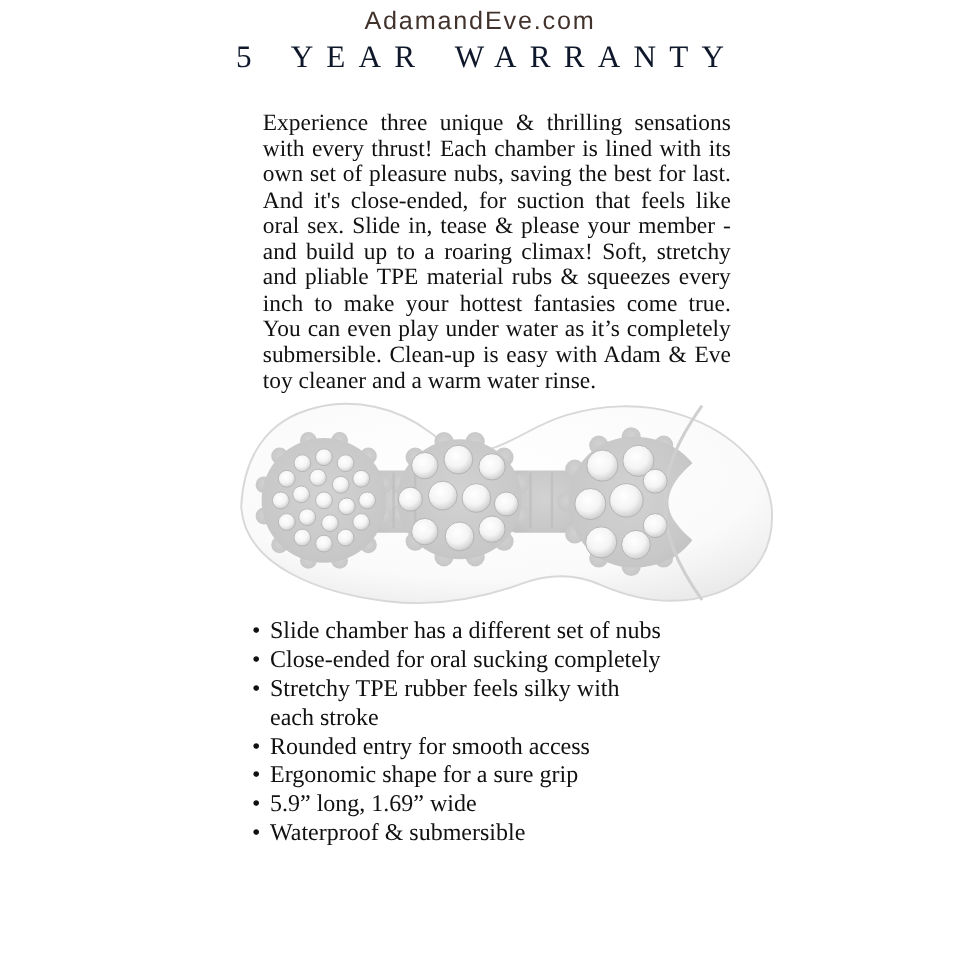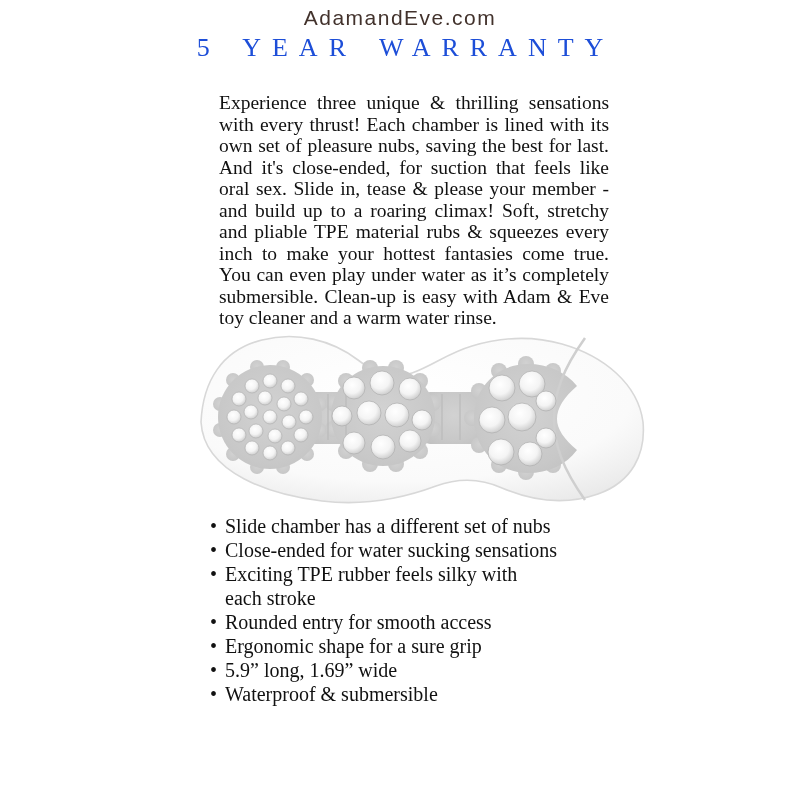--- a/index.html
+++ b/index.html
@@ -8,21 +8,21 @@
     font-family:"Liberation Serif",serif;color:#111111;
   }
   .site{
     position:absolute;top:6px;left:0;width:100%;text-align:center;
     font-family:"Liberation Sans",sans-serif;font-size:21px;letter-spacing:1.5px;
     color:#42322c;
   }
   .warranty{
     position:absolute;top:33px;left:0;width:100%;text-align:center;
     font-family:"Liberation Serif",serif;font-size:26px;letter-spacing:11px;word-spacing:5px;
-    color:#1d4ed8;padding-left:11px;box-sizing:border-box;white-space:nowrap;
+    color:#0f172a;padding-left:11px;box-sizing:border-box;white-space:nowrap;
   }
   .desc{
     position:absolute;top:80px;left:207px;width:390px;margin:12px;
     font-size:19.5px;line-height:21.5px;text-align:justify;text-justify:inter-word;
   }
   .figure{position:absolute;top:326px;left:196px;width:452px;height:192px;}
   .figure svg{display:block;width:452px;height:192px;}
   .features{
     position:absolute;top:514px;left:209px;width:404px;margin:0;padding:0;list-style:none;
     font-size:20px;line-height:24px;
@@ -171,23 +171,23 @@
       </g>
     </svg>
   </div>
 
   <ul class="features">
 
 
       <li class="feature"><span>Slide chamber has a different set of nubs</span></li>
 
 
-      <li class="feature"><span>Close-ended for water sucking sensations</span></li>
+      <li class="feature"><span>Close-ended for oral sucking completely</span></li>
 
-      <li class="feature"><span>Exciting TPE rubber feels silky with
+      <li class="feature"><span>Stretchy TPE rubber feels silky with
 each stroke</span></li>
 
       <li class="feature"><span>Rounded entry for smooth access</span></li>
 
       <li class="feature"><span>Ergonomic shape for a sure grip</span></li>
 
       <li class="feature"><span>5.9” long, 1.69” wide</span></li>
 
       <li class="feature"><span>Waterproof &amp; submersible</span></li>
     </ul>

